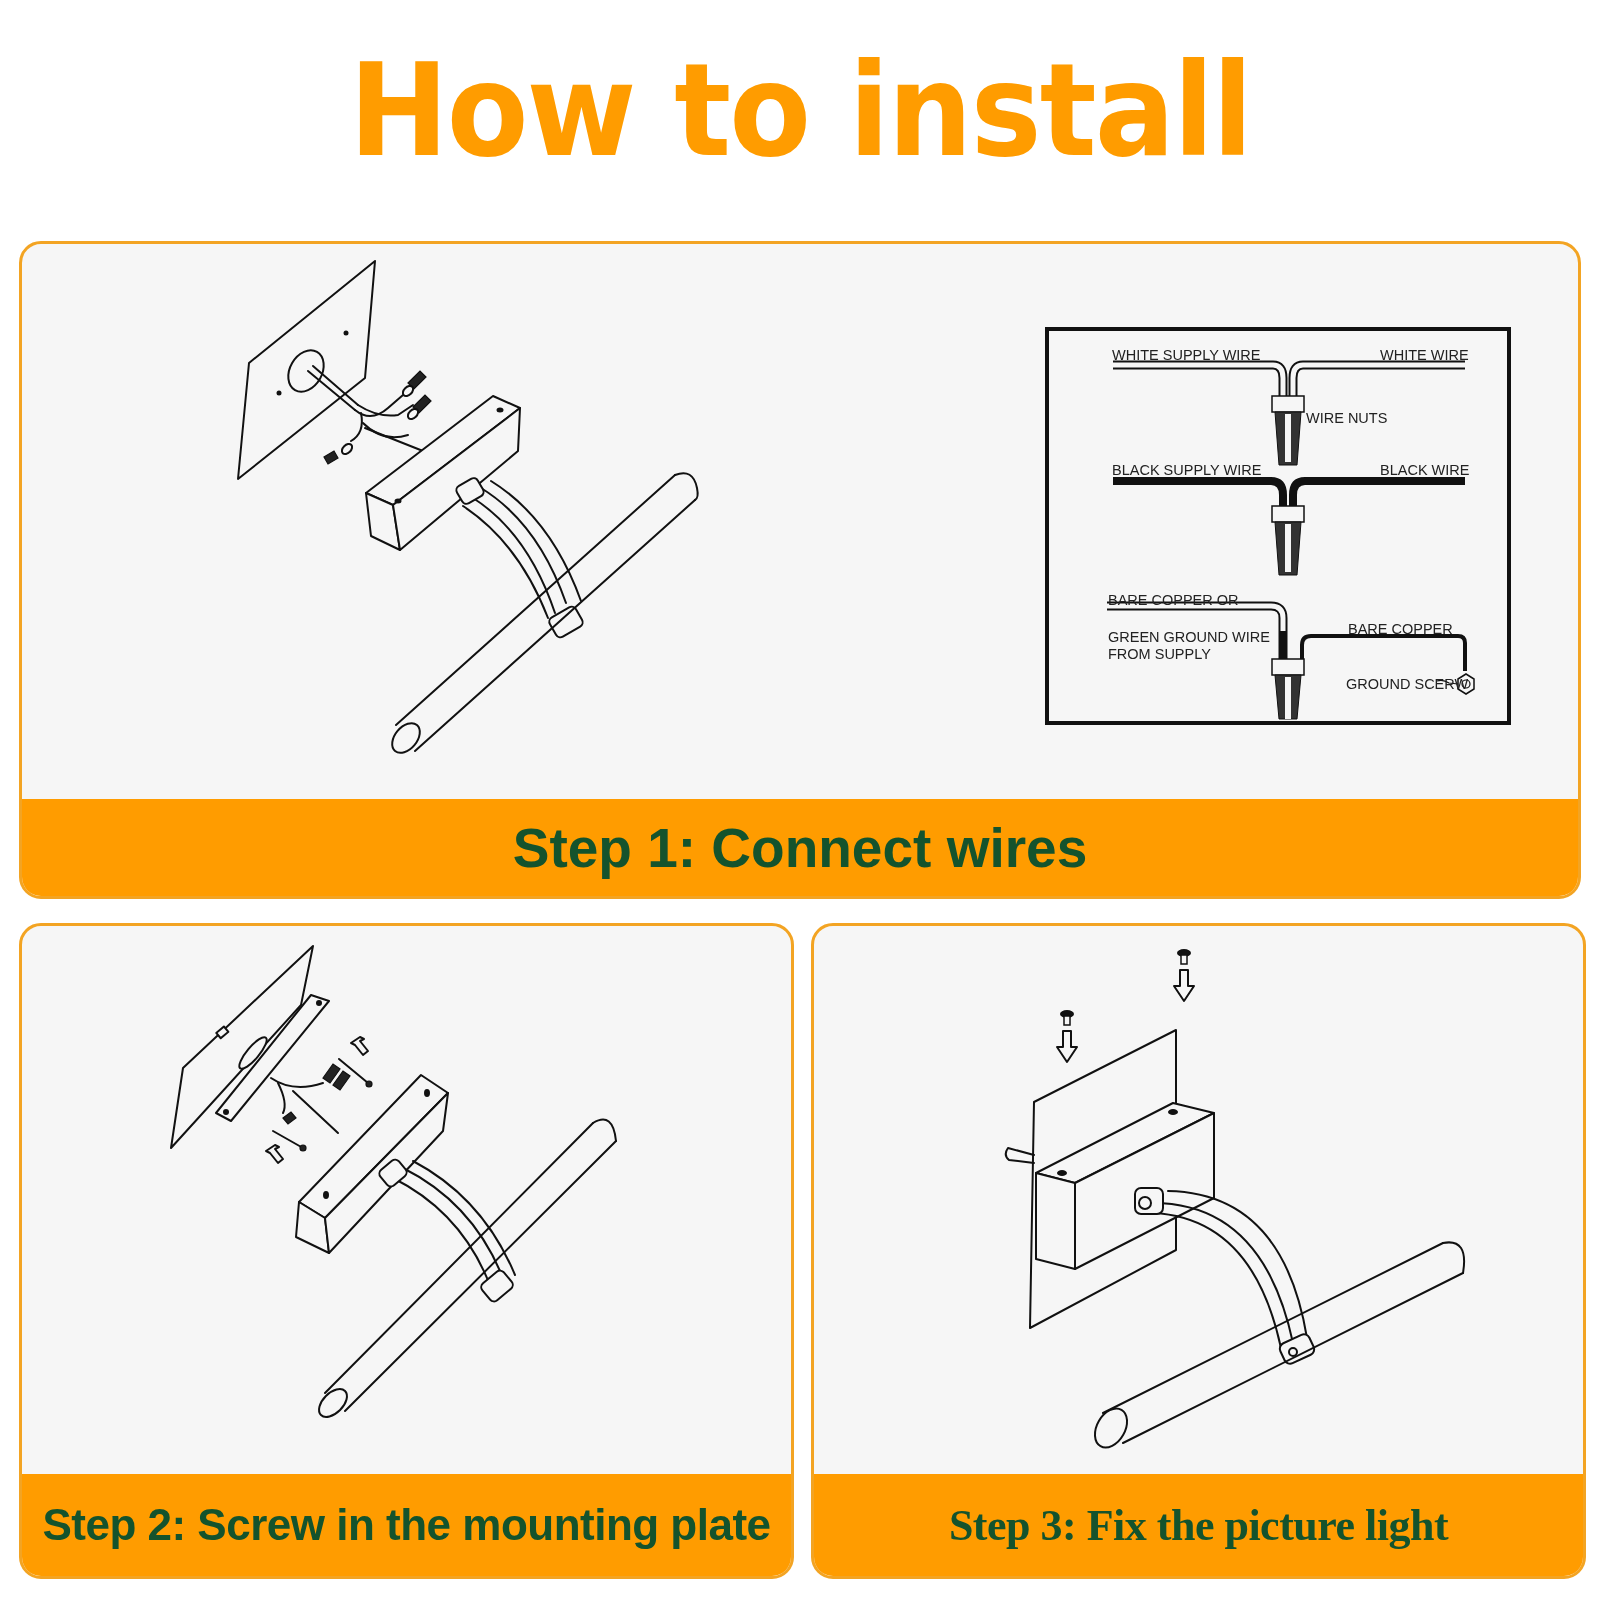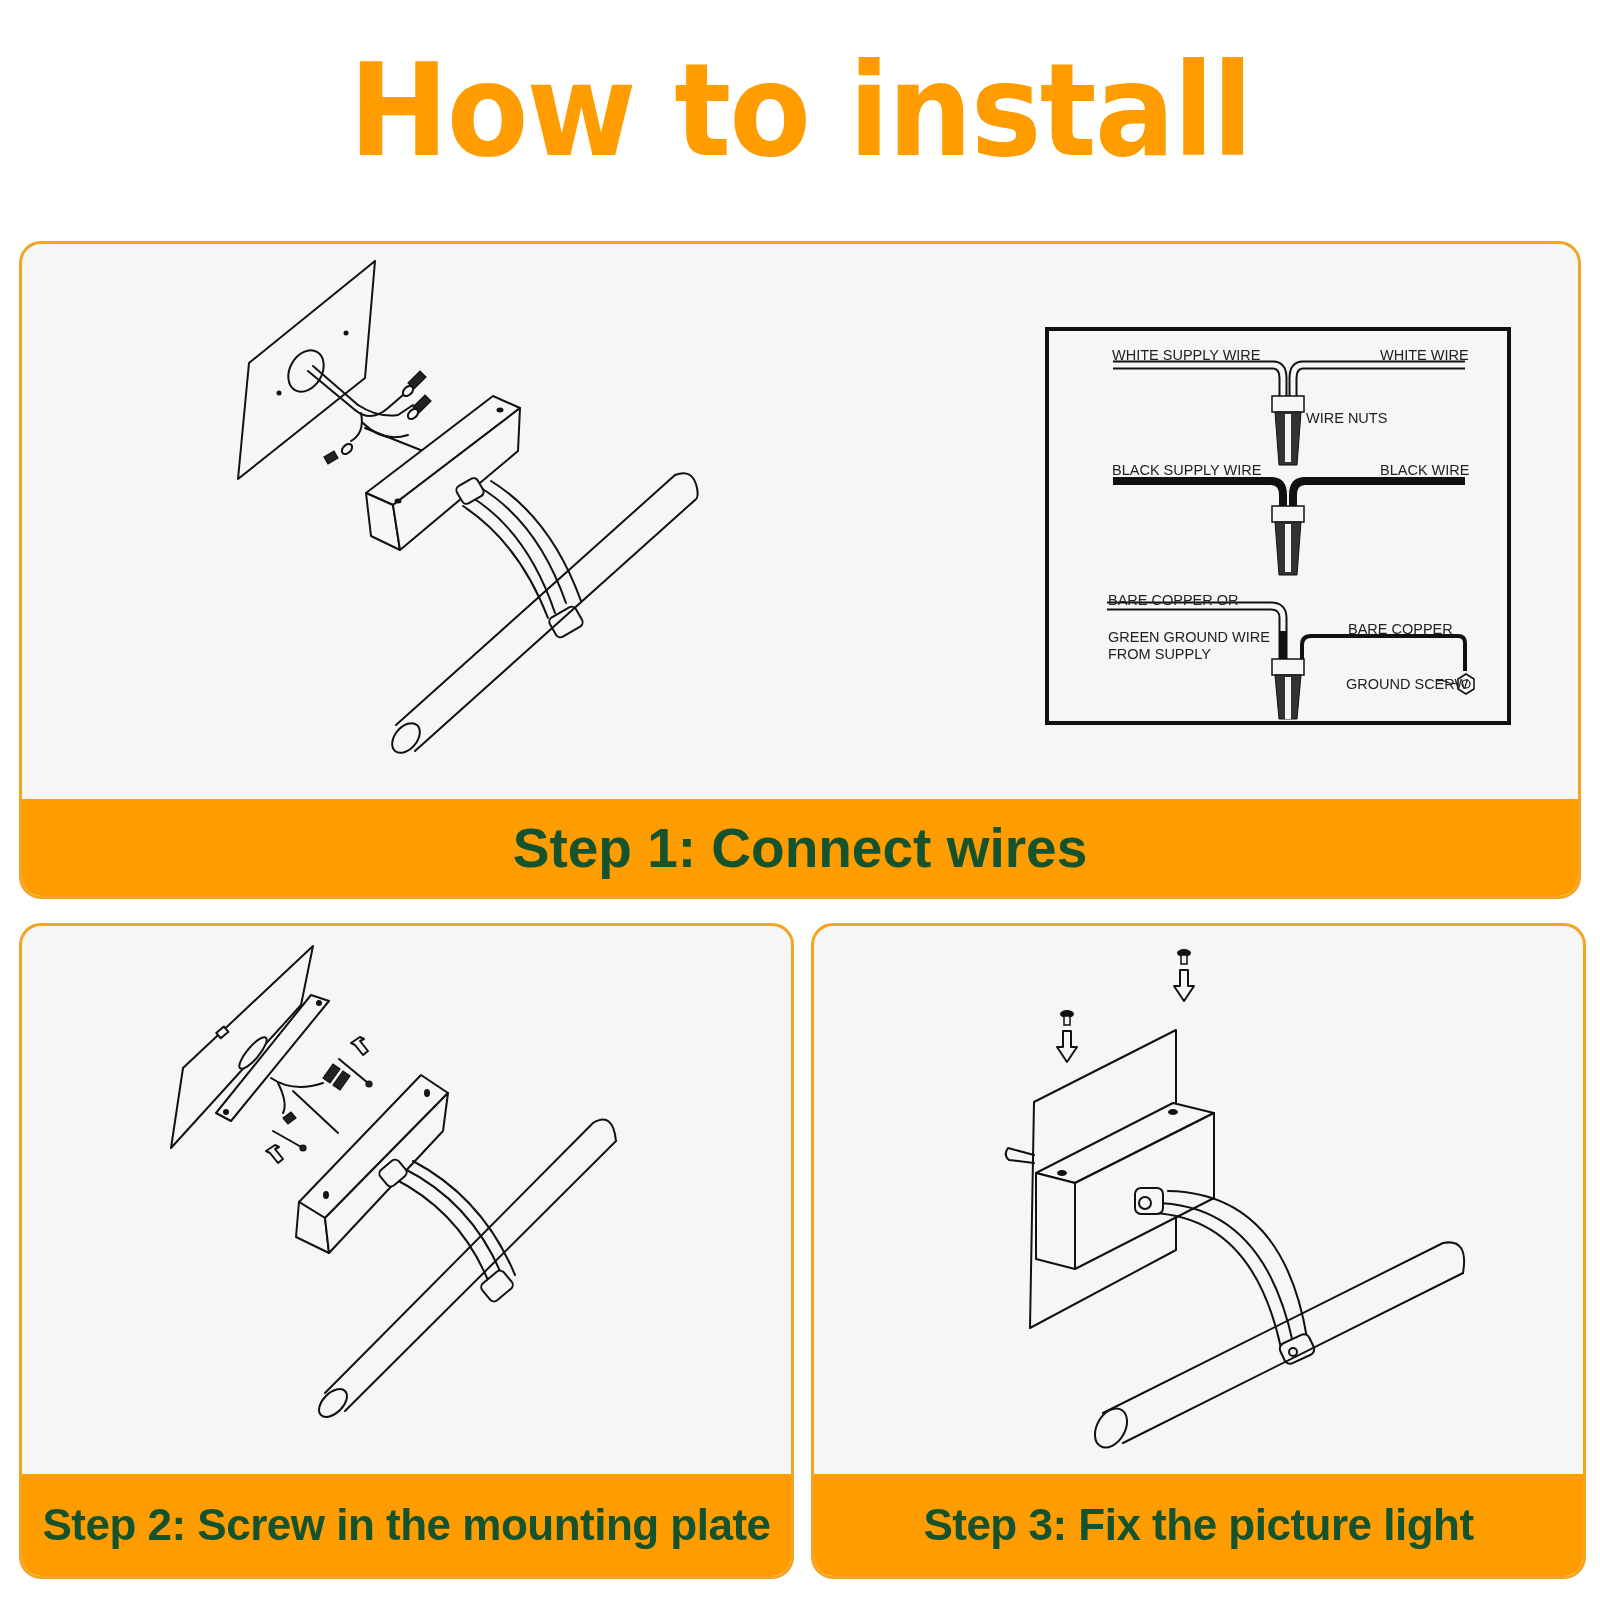--- a/index.html
+++ b/index.html
@@ -29,21 +29,21 @@
       color: #14532d; font-weight: bold;
       font-family: "Liberation Sans", sans-serif;
       white-space: nowrap;
     }
 
     #panel-1 { left: 19px; top: 241px; width: 1562px; height: 658px; }
     #panel-1 .caption-bar { height: 97px; font-size: 55px; }
     #panel-2 { left: 19px; top: 923px; width: 775px; height: 656px; }
     #panel-2 .caption-bar { height: 102px; font-size: 44px; letter-spacing: -0.5px; margin-top: 10px; }
     #panel-3 { left: 811px; top: 923px; width: 775px; height: 656px; }
-    #panel-3 .caption-bar { height: 102px; font-size: 44px; letter-spacing: -0.5px; }
+    #panel-3 .caption-bar { height: 102px; font-size: 44px; letter-spacing: -0.5px; font-family: Liberation Serif, serif; }
 
     svg text { font-family: "Liberation Sans", sans-serif; font-size: 14.5px; fill: #222; }
     .ln { stroke: #111; stroke-width: 2; fill: none; stroke-linejoin: round; stroke-linecap: round; }
     .lnf { stroke: #111; stroke-width: 2; fill: #f6f6f6; stroke-linejoin: round; }
     .dark { fill: #222; stroke: #111; stroke-width: 1.2; }
   </style>
 </head>
 <body>
 
 <div class="title">How to install</div>

